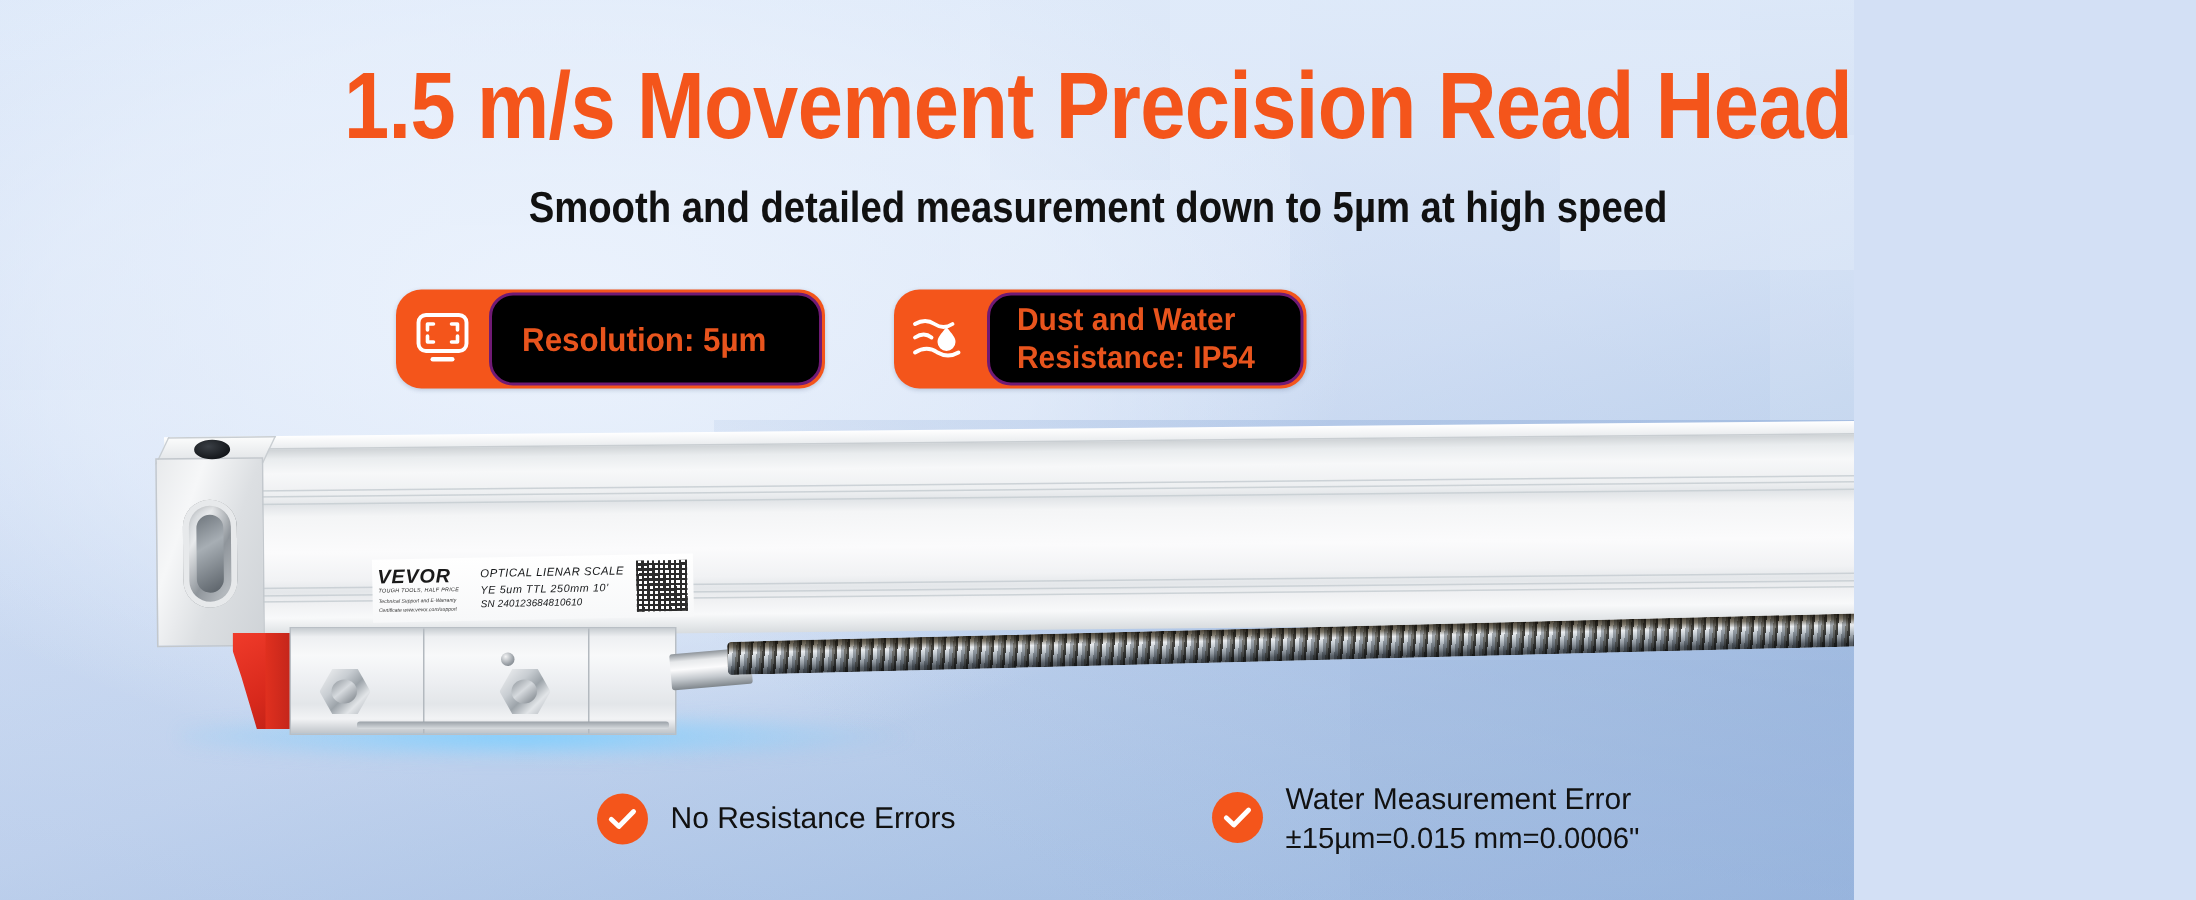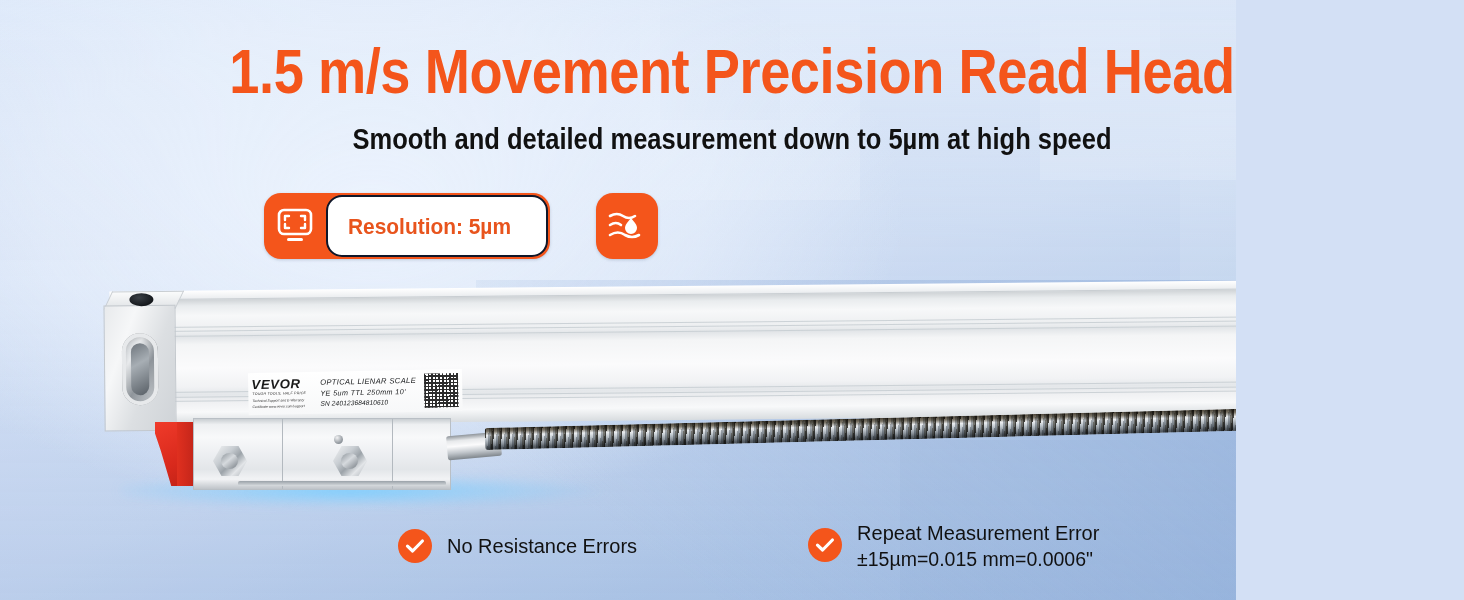--- a/index.html
+++ b/index.html
@@ -72,22 +72,22 @@
     box-shadow:0 1px 3px rgba(60,80,120,.25);
     height:66px;
   }
   .badge-icon{
     width:62px;
     display:flex; align-items:center; justify-content:center;
     flex:0 0 62px;
   }
   .badge-icon svg{ display:block; }
   .badge-body{
-    background:#ffffff;
-    border:2px solid #0f172a;
+    background:#000000;
+    border:2px solid #701a75;
     border-radius:16px;
     margin:2px 2px 2px 0;
     padding:0 22px 0 18px;
     display:flex; flex-direction:column; justify-content:center;
     min-width:0;
   }
   .badge-line{
     color:#e8541d;
     font-weight:bold;
     font-size:21px;
@@ -325,20 +325,24 @@
 
     <div class="badge">
       <div class="badge-icon">
         <svg width="40" height="34" viewBox="0 0 40 34">
           <path d="M3 7 q7 -4 13 0 q6 4 12 0" stroke="#fff" stroke-width="2.6" fill="none" stroke-linecap="round"></path>
           <path d="M3 16 q6 -4 11 0" stroke="#fff" stroke-width="2.6" fill="none" stroke-linecap="round"></path>
           <path d="M3 26 q8 -5 15 0 q7 4 14 0" stroke="#fff" stroke-width="2.6" fill="none" stroke-linecap="round"></path>
           <path d="M24 9 c4 5 6 7 6 10 a6 6 0 0 1 -12 0 c0 -3 2 -5 6 -10 z" fill="#fff"></path>
         </svg>
       </div>
+      <div class="badge-body">
+        <div class="badge-line">Dust and Water</div>
+        <div class="badge-line">Resistance: IP54</div>
+      </div>
     </div>
 
 
   </div>
 
   <div class="product">
 
     <div class="glow"></div>
 
     <div class="beam">
@@ -412,20 +416,20 @@
       </div>
     </div>
 
     <div class="chk second">
       <div class="chk-circle">
         <svg width="20" height="16" viewBox="0 0 20 16">
           <path d="M2.5 8.2 L7.6 13 L17.4 3" stroke="#fff" stroke-width="3.2" fill="none" stroke-linecap="round" stroke-linejoin="round"></path>
         </svg>
       </div>
       <div class="chk-text">
-        <div>Repeat Measurement Error</div>
+        <div>Water Measurement Error</div>
         <div class="l2">±15µm=0.015 mm=0.0006"</div>
       </div>
     </div>
 
   </div>
 
 </div>
 
 </body></html>

